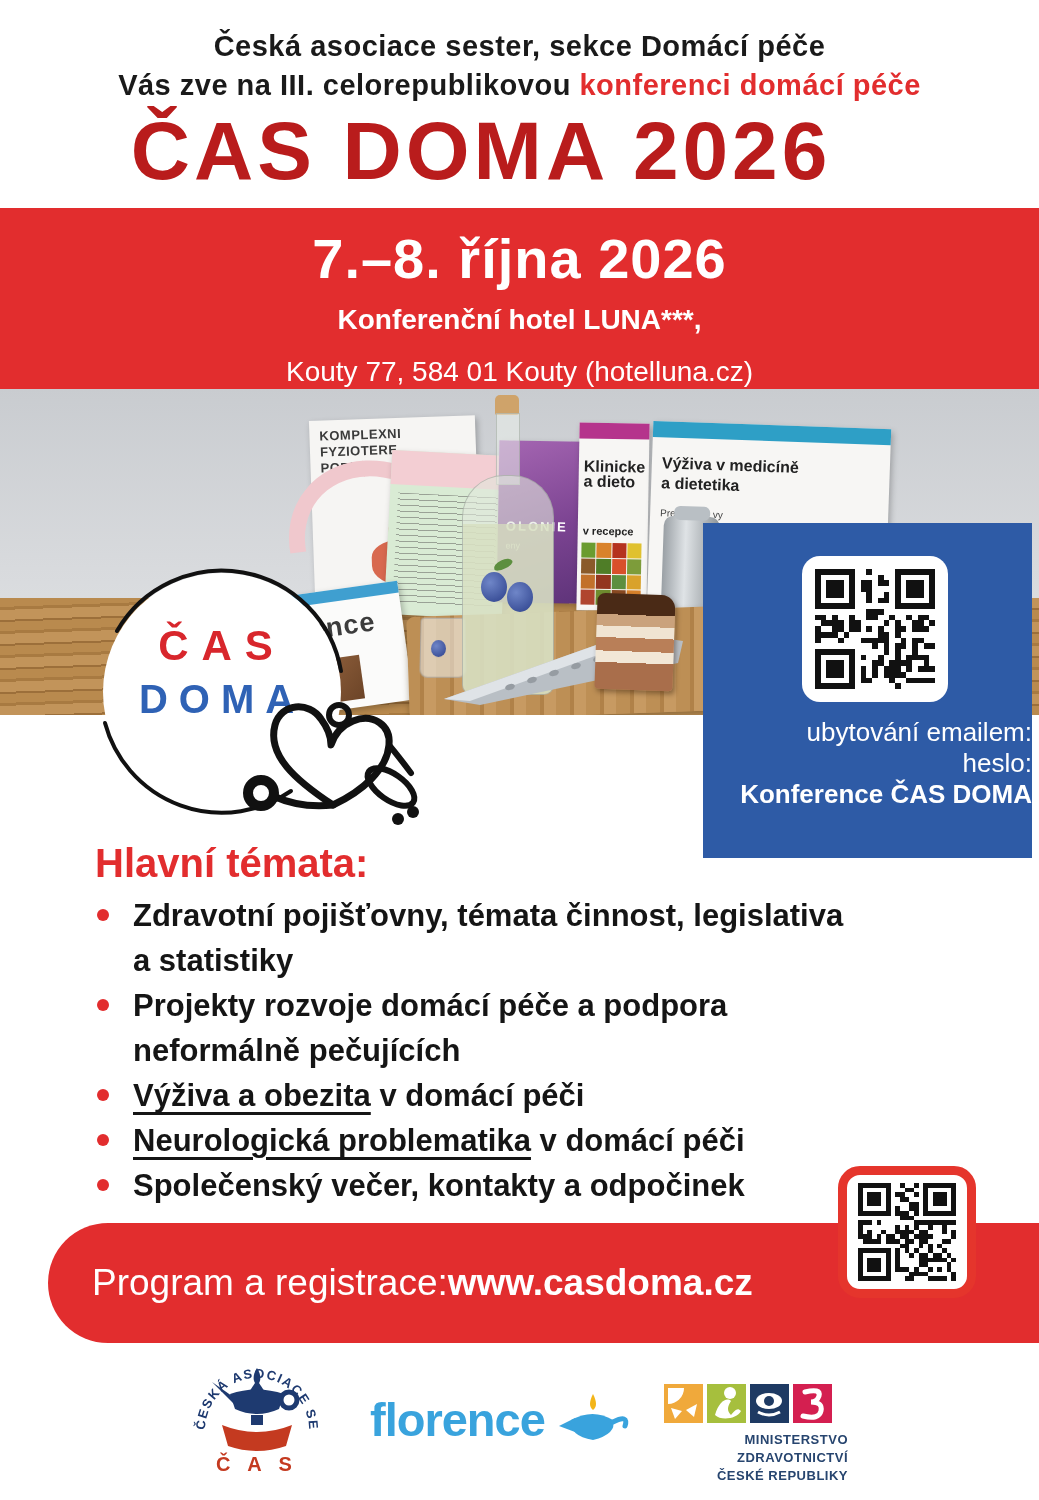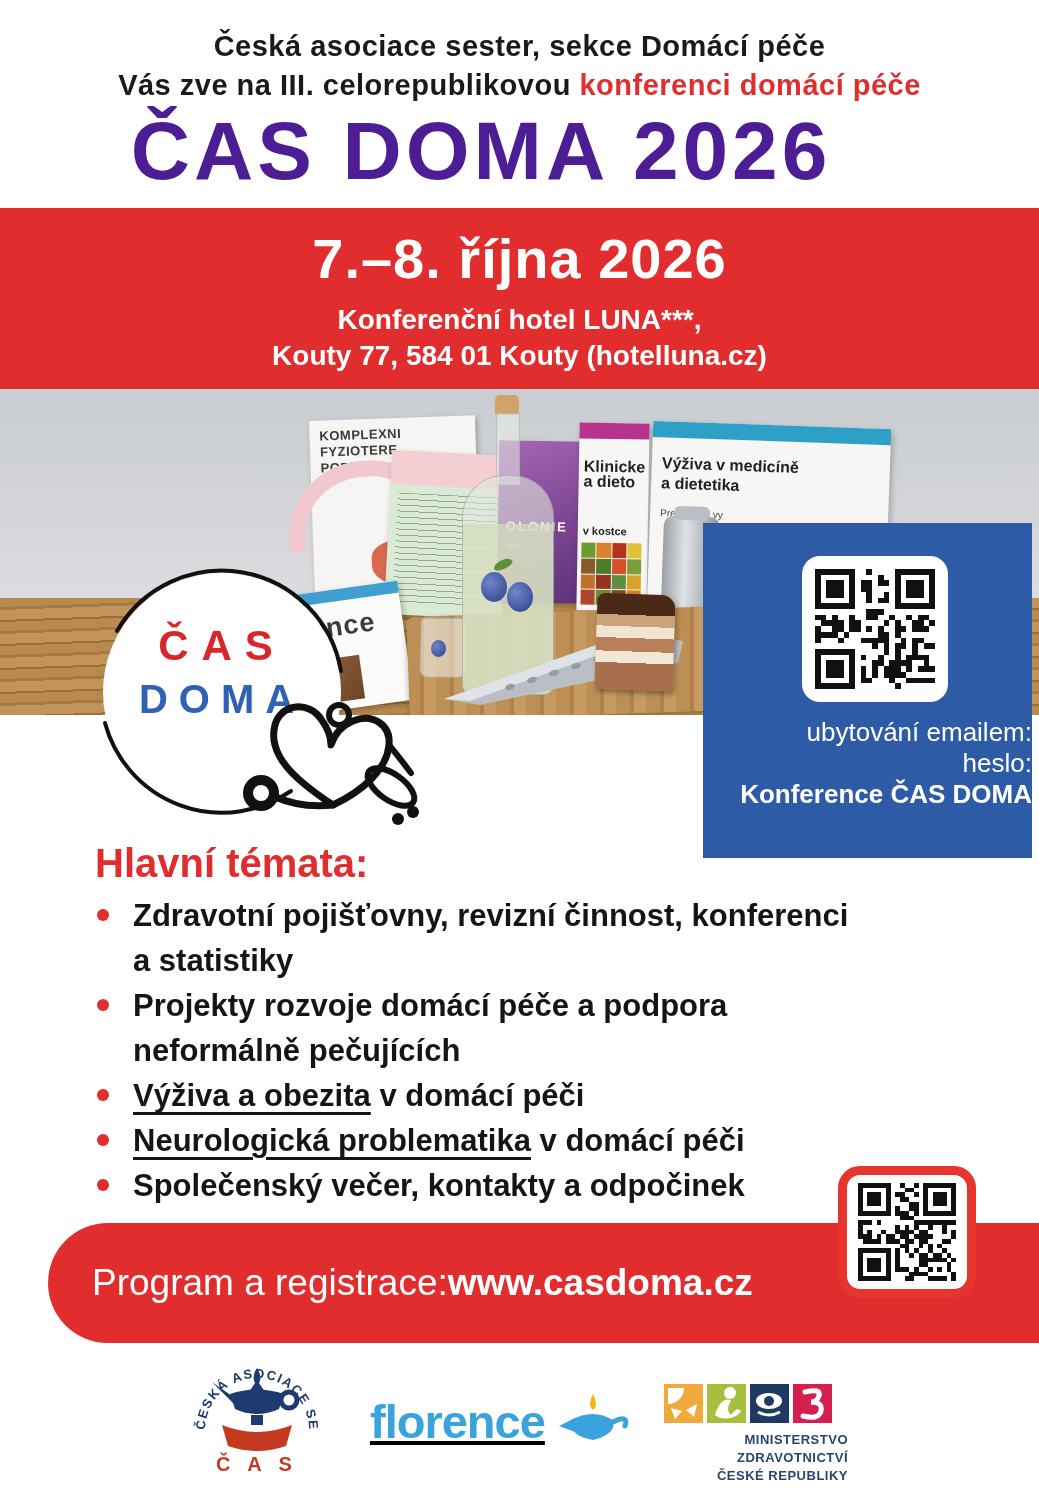--- a/index.html
+++ b/index.html
@@ -6,27 +6,27 @@
   .page{position:relative;width:1039px;height:1500px;background:#ffffff;overflow:hidden;
         font-family:"Liberation Sans","DejaVu Sans",sans-serif;margin:0 auto;}
   .abs{position:absolute;}
 
   
   .hdr-line{position:absolute;left:0;width:1039px;text-align:center;font-weight:bold;color:#1a1a1a;font-size:29px;letter-spacing:.5px;}
   .hdr1{top:30px;}
   .hdr2{top:69px;}
   .red-t{color:#e22d2e;}
   .big-title{position:absolute;left:0;top:104px;width:962px;text-align:center;
-             font-size:82px;font-weight:bold;color:#4c1d95;letter-spacing:4px;}
+             font-size:82px;font-weight:bold;color:#b91c1c;letter-spacing:4px;}
 
   
   .date-banner{position:absolute;left:0;top:208px;width:1039px;height:181px;background:#e22d2e;color:#fff;text-align:center;}
   .date-big{position:absolute;left:0;top:18px;width:100%;font-size:56px;font-weight:bold;letter-spacing:1px;}
   .date-sub1{position:absolute;left:0;top:96px;width:100%;font-size:28px;font-weight:bold;}
-  .date-sub2{position:absolute;left:0;top:132px;width:100%;font-size:28px;font-weight:bold;}
+  .date-sub2{position:absolute;left:0;top:148px;width:100%;font-size:28px;font-weight:normal;}
 
   
   .photo{position:absolute;left:0;top:389px;width:1039px;height:326px;overflow:hidden;
          background:linear-gradient(180deg,#c9ccd0 0%,#d8dadd 55%,#e3e5e7 100%);z-index:0;}
   .wood{position:absolute;left:0;top:209px;width:1039px;height:117px;
         background:repeating-linear-gradient(178deg,#b98a4e 0 9px,#a87a41 9px 12px,#c2945a 12px 22px,#9c6f3a 22px 24px);}
   .board{position:absolute;left:408px;top:222px;width:345px;height:104px;background:
          repeating-linear-gradient(92deg,#bd8f55 0 14px,#b08148 14px 18px,#c79a62 18px 30px);
          border-radius:8px;transform:rotate(-2deg);box-shadow:0 4px 6px rgba(60,40,10,.35);}
   .book{position:absolute;box-shadow:2px 3px 6px rgba(0,0,0,.25);}
@@ -95,21 +95,21 @@
 
   
   .qr-red{position:absolute;left:838px;top:1166px;width:138px;height:132px;background:#fff;border:9px solid #e5352c;
           border-radius:22px;box-sizing:border-box;padding:8px;z-index:4;}
   .reg-banner{position:absolute;left:48px;top:1223px;width:991px;height:120px;background:#e22d2e;
               border-radius:60px 0 0 60px;z-index:2;}
   .reg-text{position:absolute;left:44px;top:0;height:120px;display:flex;align-items:center;color:#fff;font-size:37px;}
   .reg-text .b{font-weight:bold;}
 
   
-  .florence{position:absolute;left:370px;top:1392px;display:flex;align-items:center;z-index:1;text-decoration:underline;}
+  .florence{position:absolute;left:370px;top:1392px;display:flex;z-index:1;}
   .florence .ft{font-size:47px;font-weight:bold;color:#39a3dd;letter-spacing:-1px;}
   .ministry{position:absolute;left:648px;top:1384px;width:200px;text-align:right;z-index:1;}
   .mtiles{display:flex;gap:4px;justify-content:center;}
   .mtile{width:39px;height:39px;position:relative;}
   .mtxt{margin-top:8px;font-size:13px;font-weight:bold;color:#27456f;letter-spacing:.5px;line-height:18px;}
   .qr-grid svg{width:100%;height:100%;display:block;}
 </style>
 </head>
 <body>
 
@@ -147,21 +147,21 @@
       <div class="pt">OLONIE</div>
       <div class="ps">eny</div>
     </div>
 
     <div class="book b-klin">
       <div class="strip-m"></div>
       <div class="kt">
         <span>Klinicke</span><br>
         <span>a dieto</span>
       </div>
-      <div class="kk">v kostce</div>
+      <div class="kk">v recepce</div>
       <div class="mosaic">
         <i style="background:#6a9c2f"></i>
           <i style="background:#d9822b"></i>
           <i style="background:#b5321f"></i>
           <i style="background:#e0c12f"></i>
         <i style="background:#8a5a2a"></i>
           <i style="background:#4f7d27"></i>
           <i style="background:#d94f2b"></i>
           <i style="background:#7d9c3a"></i>
         <i style="background:#c2712b"></i>
@@ -371,21 +371,21 @@
       </div>
     <div class="bb-text">
       <div>ubytování emailem:</div>
       <div>heslo:</div>
       <div class="b">Konference ČAS DOMA</div>
     </div>
   </div>
 
   <div class="topics-h">Hlavní témata:</div>
   <ul class="topics">
-    <li class="topic"><span class="dot"></span><span class="tu"></span><span class="tt">Zdravotní pojišťovny, revizní činnost, konferenci
+    <li class="topic"><span class="dot"></span><span class="tu"></span><span class="tt">Zdravotní pojišťovny, témata činnost, legislativa
 a statistiky</span></li>
     <li class="topic"><span class="dot"></span><span class="tu"></span><span class="tt">Projekty rozvoje domácí péče a podpora
 neformálně pečujících</span></li>
     <li class="topic"><span class="dot"></span><span class="tu">Výživa a obezita</span><span class="tt"> v domácí péči</span></li>
     <li class="topic"><span class="dot"></span><span class="tu">Neurologická problematika</span><span class="tt"> v domácí péči</span></li>
     <li class="topic"><span class="dot"></span><span class="tu"></span><span class="tt">Společenský večer, kontakty a odpočinek</span></li>
   </ul>
 
   <div class="qr-red qr-grid">
       <svg viewBox="0 0 21 21" shape-rendering="crispEdges">

